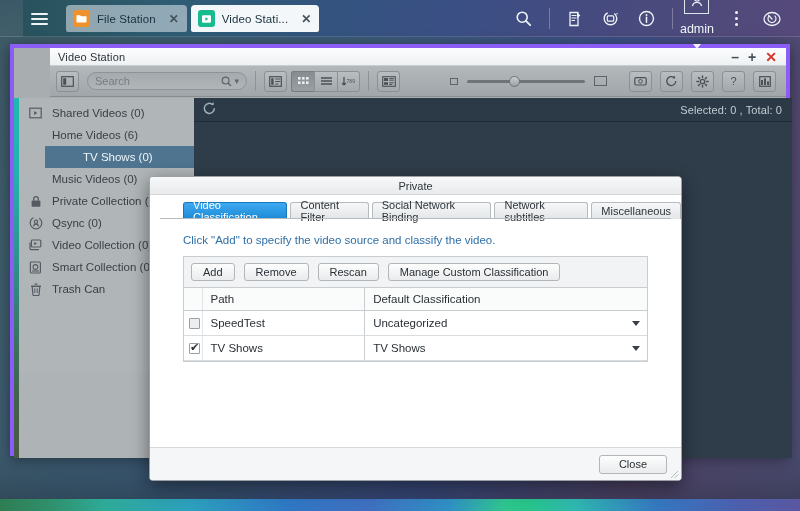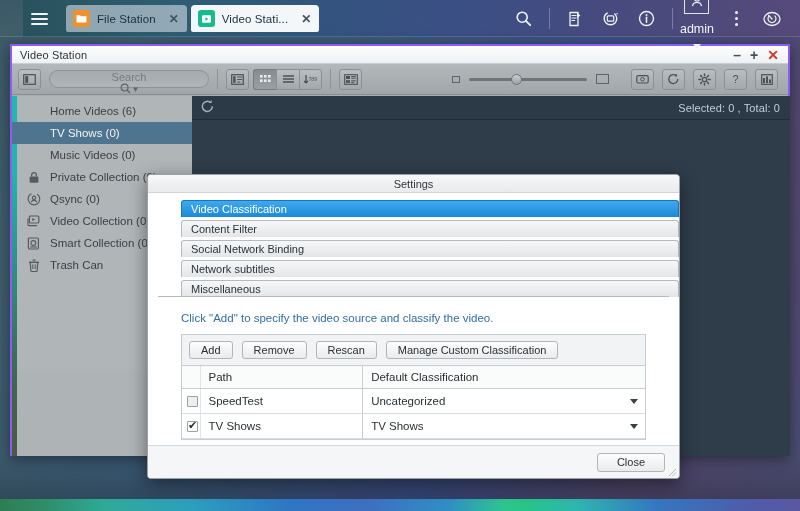--- a/index.html
+++ b/index.html
@@ -77,21 +77,22 @@
   .user-name { color:#eef4f7; font-size:12.5px; }
   .caret-d { width:0;height:0;border-left:4px solid transparent;border-right:4px solid transparent;border-top:5px solid #eef4f7; }
   .kebab { display:flex; flex-direction:column; gap:3px; align-items:center;}
   .kebab i{ width:3px;height:3px;border-radius:50%;background:#eef4f7;display:block;}
 
   
   #vswin {
     position:absolute; left:10px; top:44px; width:780px; height:412px;
     background:#a8adb0;
     box-shadow:0 3px 14px rgba(0,0,0,.45);
-    border:2px solid #8b5cf6;
+    border:4px solid #8b5cf6;
+    padding-left:36px;
   }
   #vs-title {
     height:18px; background:linear-gradient(to bottom,#fdfdfe,#eef1f3);
     border-bottom:1px solid #c9ced2;
     display:flex; align-items:center; padding:0 4px 0 8px;
   }
   #vs-title .t { font-size:11px; color:#2d3338; letter-spacing:.15px;}
   .win-ctrls { margin-left:auto; display:flex; align-items:center; gap:9px; padding-right:5px;}
   .win-ctrls span { font-size:14px; line-height:1; cursor:pointer; color:#44505a; font-weight:bold;}
   .win-ctrls .wc-close { color:#d6352b; }
@@ -104,21 +105,21 @@
   }
   .tool-btn {
     width:23px;height:21px; border:1px solid #8a9094; border-radius:3px;
     background:linear-gradient(to bottom,#b9bec1,#a2a8ac);
     display:flex;align-items:center;justify-content:center; cursor:pointer; margin-right:4px;
   }
   .tool-btn.pressed { background:linear-gradient(to bottom,#868c90,#999fa3); border-color:#767c80;}
   .searchbox {
     width:160px;height:18px;border:1px solid #8d9397;border-radius:9px;
     background:linear-gradient(to bottom,#a5aaae,#b0b5b8);
-    display:flex;align-items:center;padding:0 7px; margin-left:4px; cursor:text;flex-direction:column;
+    display:flex;align-items:center;padding:0 7px; margin-left:4px; cursor:text;
   }
   .searchbox .ph { font-size:11px; color:#767d82; flex:1;}
   .searchbox .sicos { display:flex; align-items:center; gap:2px; color:#5f666b;}
   .vsep { width:1px;height:20px;background:#8d9296; margin:0 8px;}
   .seg { display:flex; }
   .seg .tool-btn { margin-right:0; border-radius:0; border-right:none;}
   .seg .tool-btn:first-child{border-radius:3px 0 0 3px;}
   .seg .tool-btn:last-child{border-radius:0 3px 3px 0; border-right:1px solid #8a9094;}
 
   .zoomwrap { margin-left:auto; display:flex; align-items:center; gap:9px; }
@@ -141,21 +142,21 @@
   }
   #side-strip {
     position:absolute; left:0; top:0; width:5px; height:360px;
     background:linear-gradient(to bottom,#1fb9b0 0%, #23b2ad 22%, #2e8f86 48%, #3c6f5d 70%, #44604a 86%, #4a5a44 100%);
   }
   .side-list { position:relative; padding-top:4px; }
   .side-item {
     height:22px; display:flex; align-items:center; gap:9px;
     padding-left:14px; color:#3a4146; font-size:11.5px; cursor:pointer;
   }
-  .side-item.sel { background:#4f748f; color:#eef5f9; }
+  .side-item.sel { background:#4f748f; color:#eef5f9;margin-left:31px; }
   .side-item .si-ico { width:15px; display:flex; align-items:center; justify-content:center; flex:0 0 15px; color:#555c61;}
   .side-item.sel .si-ico { color:#eef5f9;}
   .side-item .si-ico.blank { visibility:hidden;}
   .side-item .si-lbl { white-space:nowrap;}
 
   #content { flex:1; height:360px; background:#2f3d4a; position:relative;}
   #content-top {
     height:24px; background:#2c3a47; border-bottom:1px solid #202b35;
     display:flex; align-items:center; padding:0 10px 0 8px;
   }
@@ -168,21 +169,21 @@
     box-shadow:0 5px 18px rgba(0,0,0,.45);
   }
   #dlg-title {
     height:18px; background:linear-gradient(to bottom,#f7f8f9,#e8eaec);
     border-bottom:1px solid #d2d6d9; border-radius:3px 3px 0 0;
     display:flex; align-items:center; justify-content:center;
     font-size:11px; color:#30363b;
   }
   #dlg-inner { position:absolute; left:0; top:18px; width:531px; height:285px; background:#ffffff;
                border-radius:0 0 3px 3px; }
-  .tabstrip { display:flex; gap:3px; padding:7px 0 0 33px;flex-direction:column; }
+  .tabstrip { display:flex; gap:3px; padding:7px 0 0 33px; }
   .dtab {
     height:17px; padding:0 9px; display:flex; align-items:center;
     font-size:11px; color:#2d3338; cursor:pointer;
     border:1px solid #b4babe; border-bottom:none; border-radius:3px 3px 0 0;
     background:linear-gradient(to bottom,#f6f7f8,#e3e6e8);
   }
   .dtab.active { background:linear-gradient(to bottom,#3fa9f0,#1b8ad6); color:#fff; border-color:#1777bb;}
   .tab-underline { height:1px; background:#b4babe; margin:0 10px 0 10px; position:relative; top:-1px;}
 
   .hint { font-size:11.5px; color:#2f6fa8; padding:14px 0 10px 33px; }
@@ -431,20 +432,29 @@
     </div>
   </div>
 
   <div id="vs-body">
 
     <div id="sidebar">
       <div id="side-grad"></div>
       <div id="side-strip"></div>
       <div class="side-list" style="position:relative;">
           <div class="side-item">
+            <span class="si-ico">
+              <svg width="13" height="12" viewBox="0 0 13 12">
+                <rect x=".8" y="1.2" width="11.4" height="9.6" fill="none" stroke="currentColor" stroke-width="1.2"></rect>
+                <path d="M5.1 3.9l3.2 2-3.2 2z" fill="currentColor"></path>
+              </svg>
+            </span>
+            <span class="si-lbl">Shared Videos (0)</span>
+          </div>
+          <div class="side-item">
             <span class="si-ico blank"></span>
             <span class="si-lbl">Home Videos (6)</span>
           </div>
           <div class="side-item sel">
             <span class="si-ico blank"></span>
             <span class="si-lbl">TV Shows (0)</span>
           </div>
           <div class="side-item">
             <span class="si-ico blank"></span>
             <span class="si-lbl">Music Videos (0)</span>
@@ -509,21 +519,21 @@
               <path d="M11.6 1.1l.1 3-3-.2z" fill="#9fb0bd"></path>
             </svg>
         </span>
         <span class="status">Selected: 0  ,  Total: 0</span>
       </div>
     </div>
   </div>
 
   <div id="dlg">
     <div id="dlg-title">
-      <span>Settings</span>
+      <span>Private</span>
     </div>
     <div id="dlg-inner">
       <div class="tabstrip">
           <div class="dtab active">Video Classification</div>
           <div class="dtab">Content Filter</div>
           <div class="dtab">Social Network Binding</div>
           <div class="dtab">Network subtitles</div>
           <div class="dtab">Miscellaneous</div>
         </div>
       <div class="tab-underline"></div>

